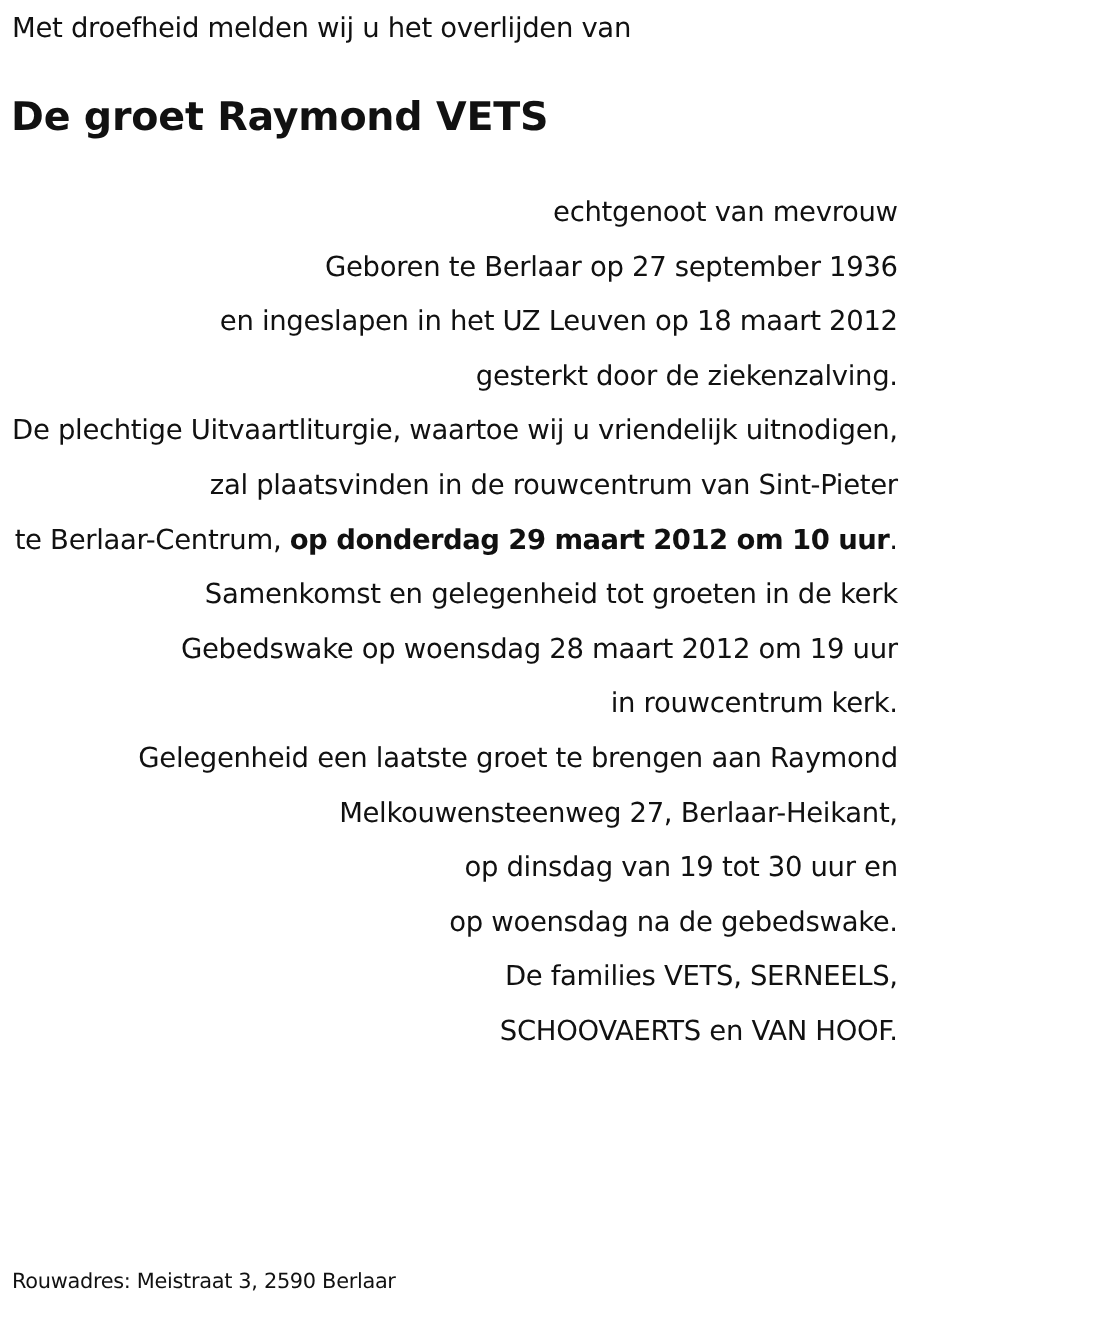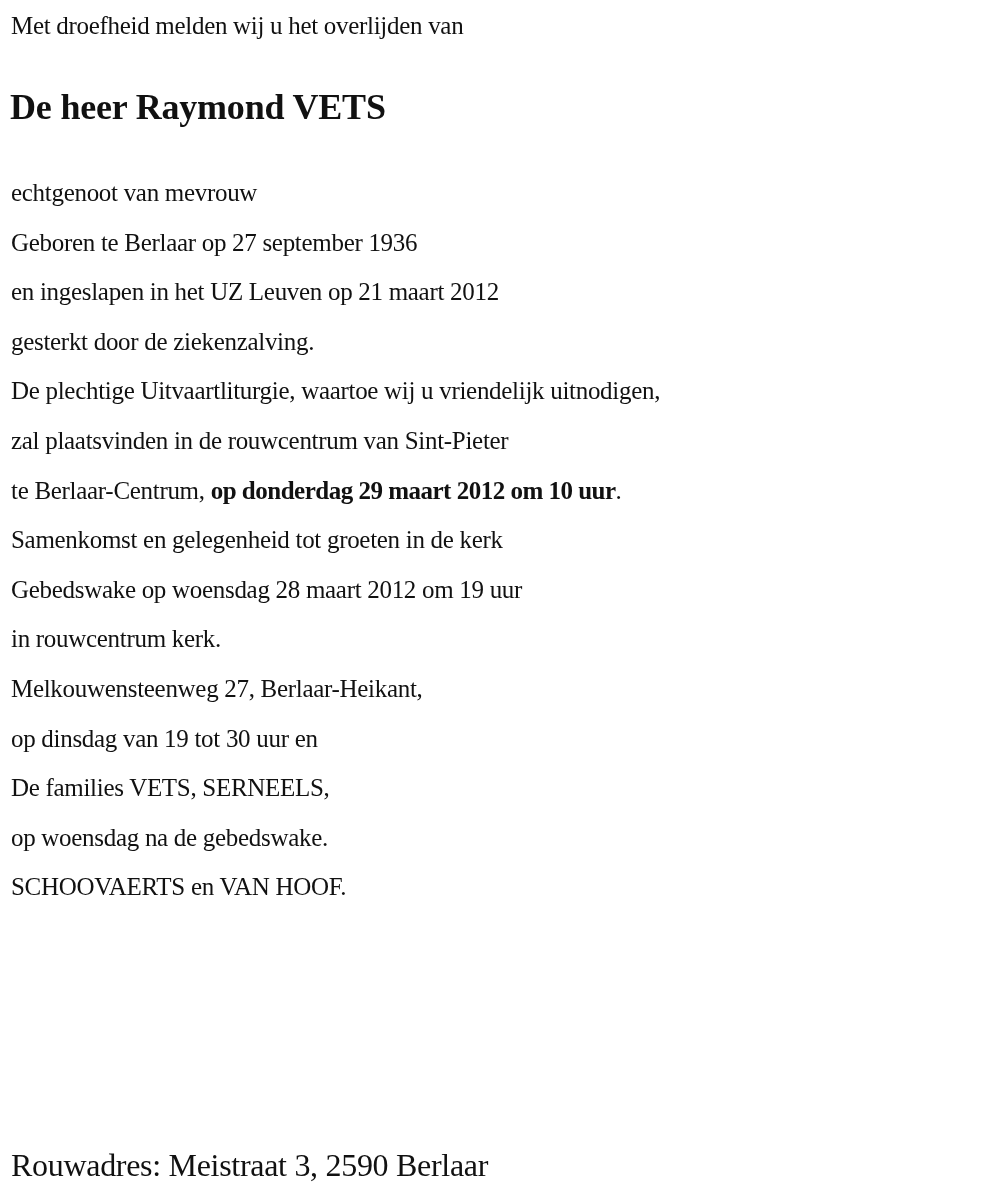--- a/index.html
+++ b/index.html
@@ -11,21 +11,20 @@
       width: 1000px;
       height: 1199px;
       overflow: hidden;
       color: #111111;
       font-family: "DejaVu Sans", "Liberation Sans", sans-serif;
     }
     .page {
       position: relative;
       width: 856px;
       height: 1199px;
-      font-family: Liberation Serif, serif;
     }
     .intro {
       position: absolute;
       left: 11px;
       top: 8px;
       font-size: 25px;
       line-height: 36px;
       letter-spacing: -0.3px;
       white-space: nowrap;
     }
@@ -40,64 +39,66 @@
       letter-spacing: -0.2px;
       white-space: nowrap;
     }
     .body-lines {
       position: absolute;
       left: 11px;
       top: 175px;
       margin: 0;
       padding: 0;
       list-style: none;
+      text-align: right;
     }
     .body-lines li {
       height: 49.6px;
       line-height: 36px;
       font-size: 25px;
       letter-spacing: -0.3px;
       white-space: nowrap;
     }
     .body-lines .strong {
       font-weight: bold;
       letter-spacing: -0.5px;
     }
     .address {
       position: absolute;
       left: 11px;
       top: 1147px;
-      font-size: 32px;
+      font-size: 19px;
       line-height: 36px;
       letter-spacing: -0.3px;
       white-space: nowrap;
     }
   </style>
 </head>
 <body>
 
 <div class="page">
   <div class="intro">Met droefheid melden wij u het overlijden van</div>
 
-  <h1 class="title">De heer Raymond VETS</h1>
+  <h1 class="title">De groet Raymond VETS</h1>
 
   <ul class="body-lines">
     <li>echtgenoot van mevrouw</li>
     <li>Geboren te Berlaar op 27 september 1936</li>
-    <li>en ingeslapen in het UZ Leuven op 21 maart 2012</li>
+    <li>en ingeslapen in het UZ Leuven op 18 maart 2012</li>
     <li>gesterkt door de ziekenzalving.</li>
     <li>De plechtige Uitvaartliturgie, waartoe wij u vriendelijk uitnodigen,</li>
     <li>zal plaatsvinden in de rouwcentrum van Sint-Pieter</li>
     <li>
       <span>te Berlaar-Centrum, </span><span class="strong">op donderdag 29 maart 2012 om 10 uur</span><span>.</span>
     </li>
     <li>Samenkomst en gelegenheid tot groeten in de kerk</li>
     <li>Gebedswake op woensdag 28 maart 2012 om 19 uur</li>
     <li>in rouwcentrum kerk.</li>
+    <li>Gelegenheid een laatste groet te brengen aan Raymond</li>
     <li>Melkouwensteenweg 27, Berlaar-Heikant,</li>
     <li>op dinsdag van 19 tot 30 uur en</li>
+    <li>op woensdag na de gebedswake.</li>
     <li>De families VETS, SERNEELS,</li>
-    <li>op woensdag na de gebedswake.</li>
     <li>SCHOOVAERTS en VAN HOOF.</li>
   </ul>
 
   <div class="address">Rouwadres: Meistraat 3, 2590 Berlaar</div>
 </div>
 
 </body></html>

